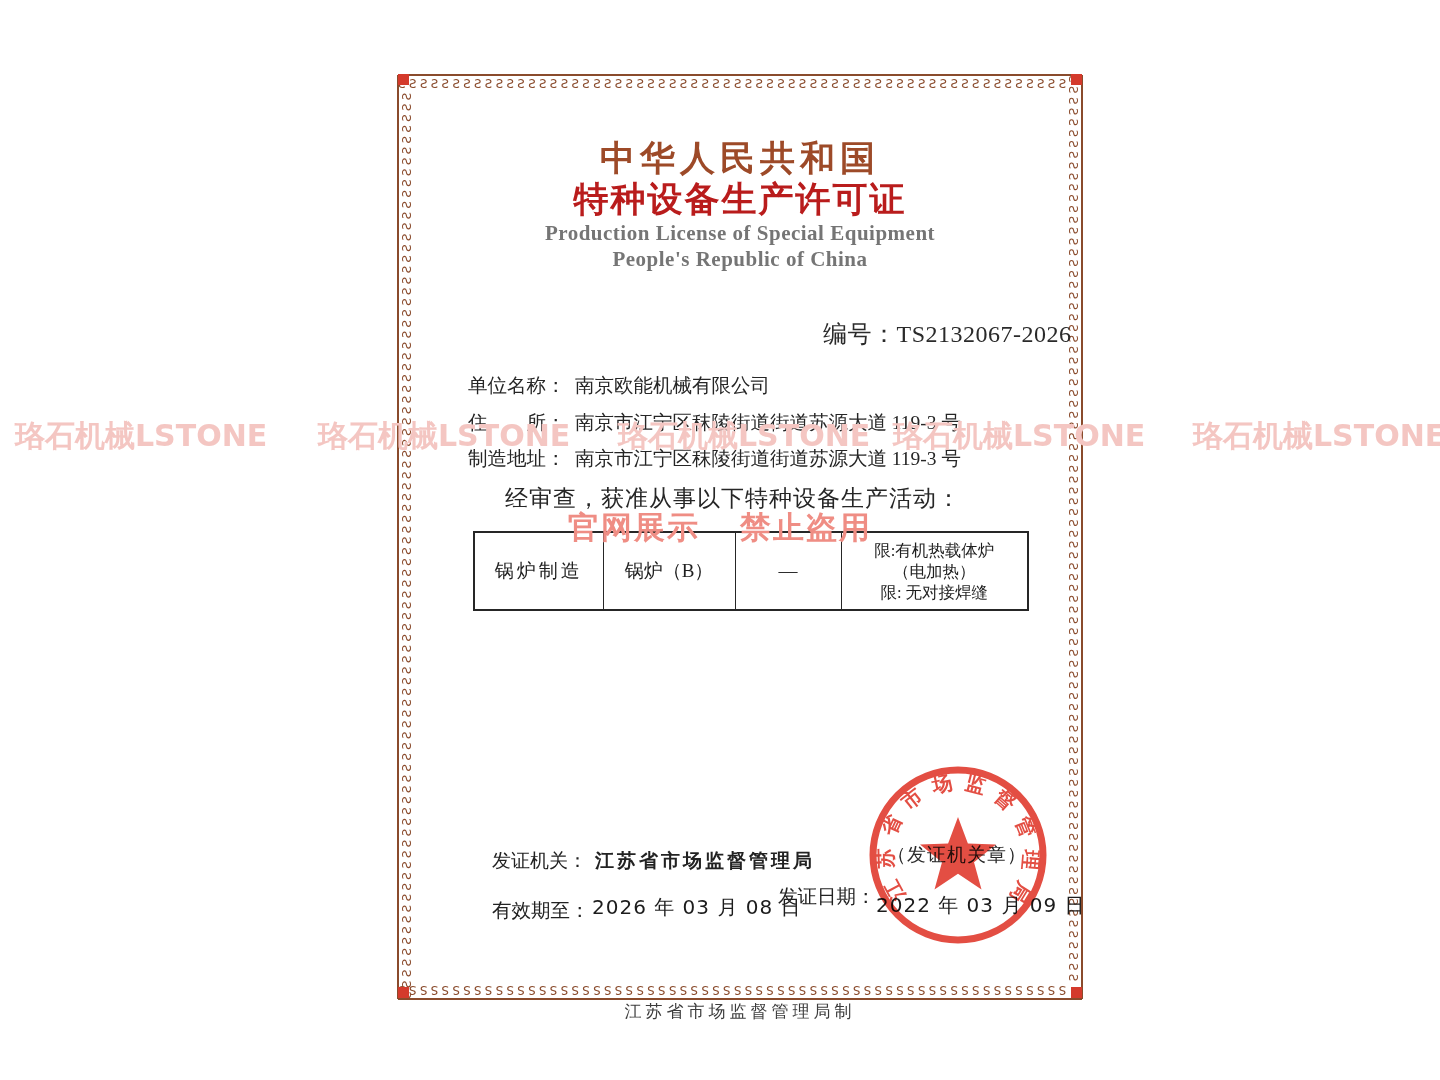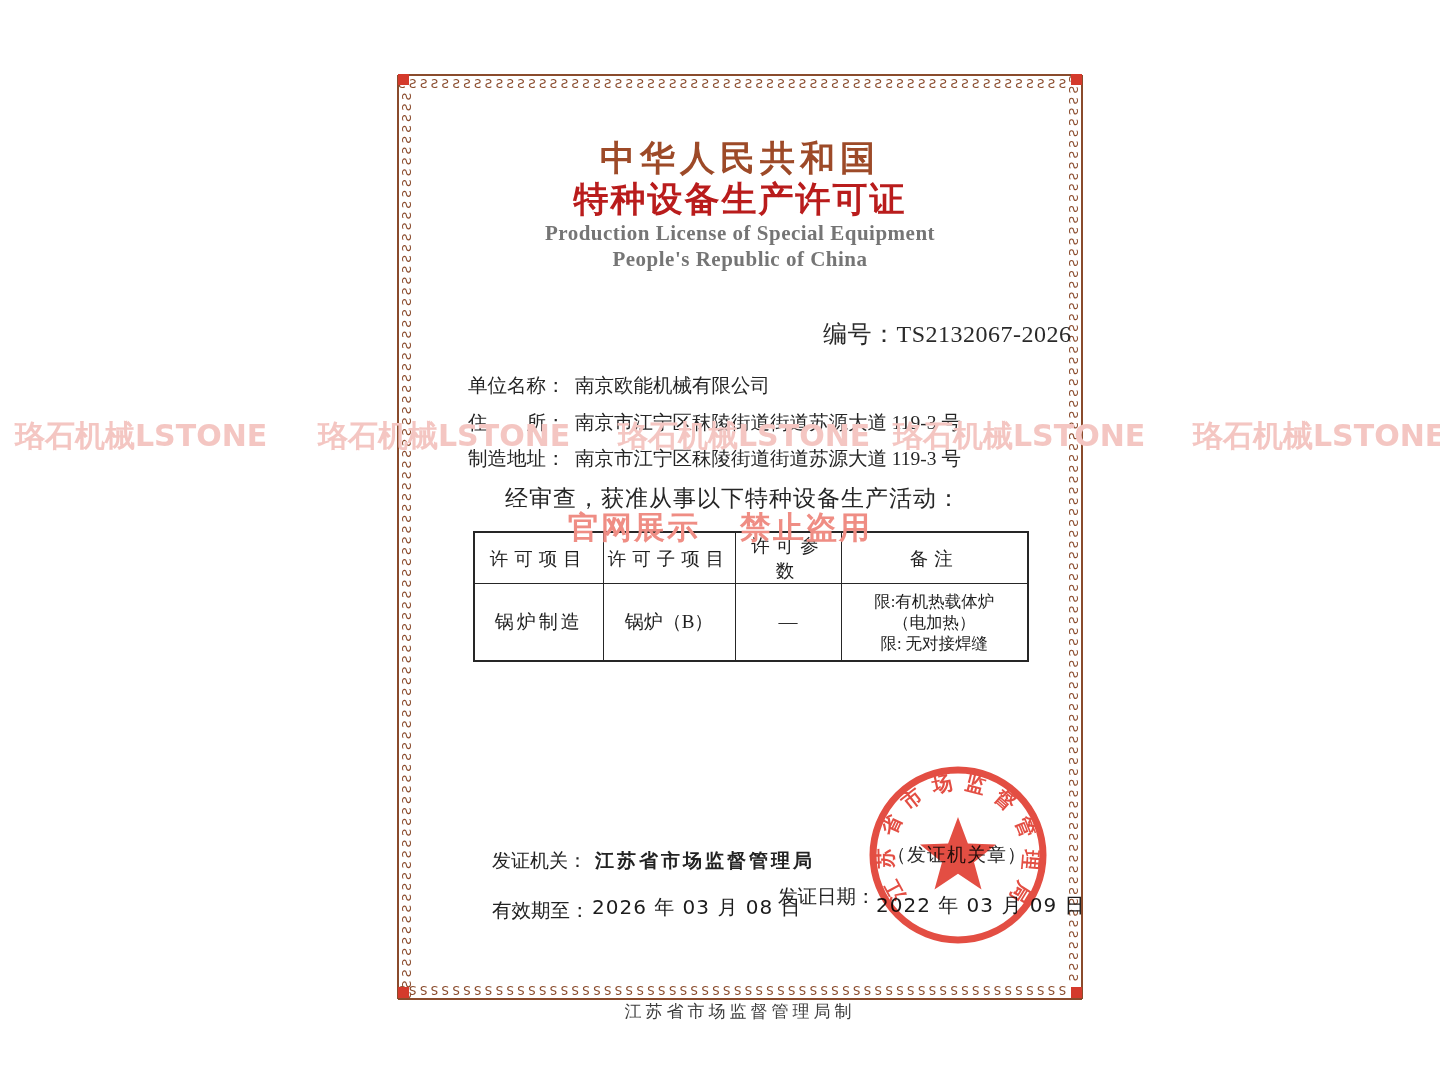--- a/index.html
+++ b/index.html
@@ -111,26 +111,20 @@
   <div class="introline">经审查，获准从事以下特种设备生产活动：</div>
 
   <table class="lictable">
     <colgroup>
         <col style="width:129px">
         <col style="width:132px">
         <col style="width:106px">
         <col style="width:187px">
       </colgroup>
     <tbody>
-        <tr>
-      <th>许可项目</th>
-      <th>许可子项目</th>
-      <th>许可参数</th>
-      <th>备注</th>
-    </tr>
     <tr>
       <td style="letter-spacing:3px">锅炉制造</td>
       <td>锅炉（B）</td>
       <td>—</td>
       <td class="remark">限:有机热载体炉
 （电加热）
 限: 无对接焊缝</td>
     </tr>
   </tbody>
     </table>

